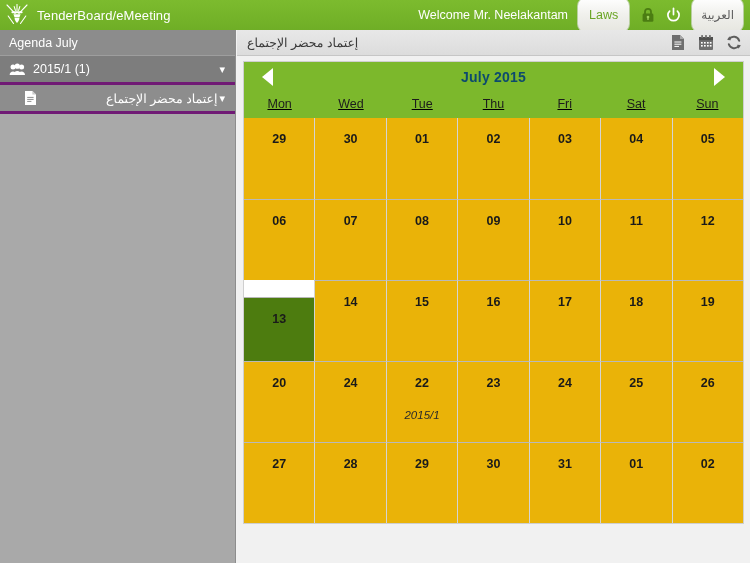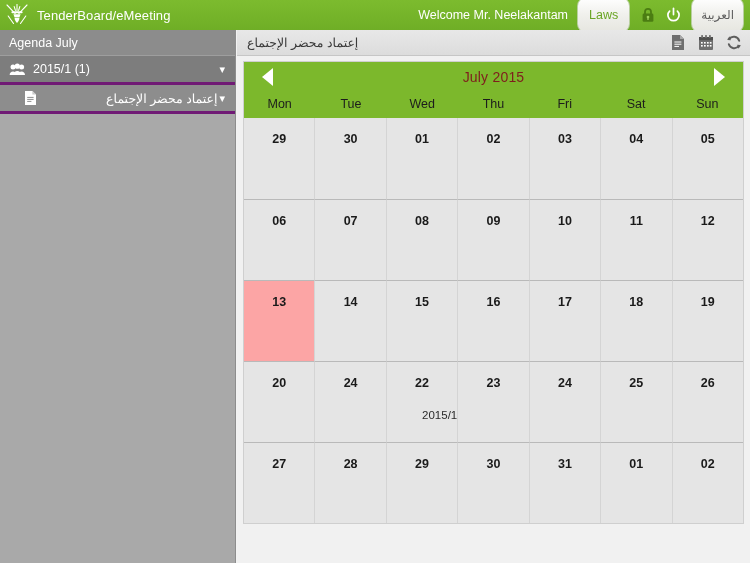--- a/index.html
+++ b/index.html
@@ -187,23 +187,23 @@
     padding: 0;
   }
   .cal-monthrow {
     position: relative;
     height: 29px;
     display: flex;
     align-items: center;
     justify-content: center;
   }
   .cal-month {
-    color: #7f1d1d;
+    color: #0c4a6e;
     font-size: 14px;
-    font-weight: normal;
+    font-weight: bold;
     letter-spacing: .2px;
   }
   .nav-arrow {
     position: absolute;
     top: 50%;
     transform: translateY(-50%);
     width: 0; height: 0;
     cursor: pointer;
   }
   .nav-prev {
@@ -214,60 +214,62 @@
   }
   .nav-next {
     right: 18px;
     border-top: 9px solid transparent;
     border-bottom: 9px solid transparent;
     border-left: 11px solid #ffffff;
   }
   .cal-daynames {
     display: flex;
     height: 27px;
+    text-decoration: underline;
   }
   .cal-daynames div {
     flex: 1 1 0;
     text-align: center;
     color: #1c1c1c;
     font-size: 12.5px;
     line-height: 27px;
   }
   .cal-grid {
     display: flex;
     flex-direction: column;
   }
   .cal-row {
     display: flex;
     height: 81px;
   }
   .cal-cell {
     flex: 1 1 0;
     border-left: 1px solid #d4d4d4;
     border-top: 1px solid #b9b9b9;
-    background: #e5e5e5;
+    background: #eab308;
     position: relative;
     cursor: pointer;
     overflow: hidden;
   }
   .cal-cell:first-child { border-left: none; }
   .cal-row:first-child .cal-cell { border-top: none; }
-  .cal-cell.today { background: #fca5a5; }
+  .cal-cell.today { background: #4d7c0f; margin-top: 17px; }
   .cal-daynum {
     text-align: center;
     font-size: 12.5px;
     font-weight: bold;
     color: #1a1a1a;
     padding-top: 14px;
   }
   .cal-event {
-    text-align: right;
+    text-align: center;
     font-size: 11.5px;
     color: #2b2b2b;
     padding-top: 19px;
+    font-style: italic;
   }
 </style>
 </head>
 <body>
 
 <div id="app">
 
   <div class="topbar">
     <div class="brand">
       <span class="emblem">
@@ -407,22 +409,22 @@
       <div class="cal">
 
         <div class="cal-header">
           <div class="cal-monthrow">
             <span class="nav-arrow nav-prev"></span>
             <span class="cal-month">July 2015</span>
             <span class="nav-arrow nav-next"></span>
           </div>
           <div class="cal-daynames">
             <div>Mon</div>
+            <div>Wed</div>
             <div>Tue</div>
-            <div>Wed</div>
             <div>Thu</div>
             <div>Fri</div>
             <div>Sat</div>
             <div>Sun</div>
           </div>
         </div>
 
         <div class="cal-grid" id="cal-grid">
             <div class="cal-row">
               <div class="cal-cell">

